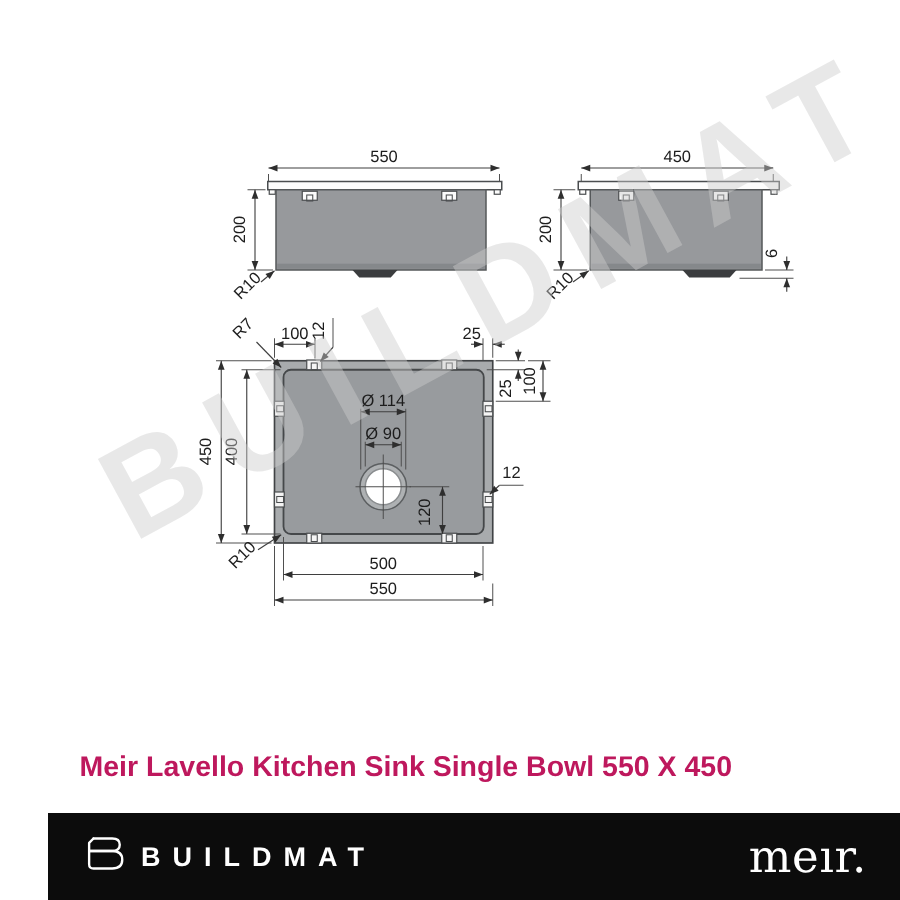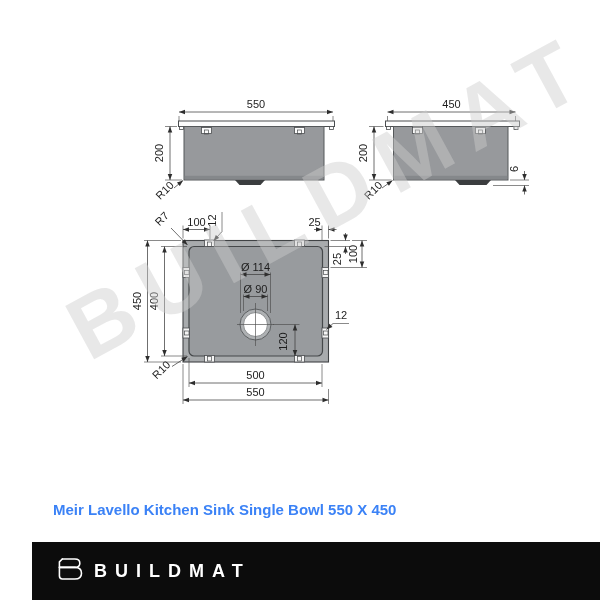--- a/index.html
+++ b/index.html
@@ -19,21 +19,21 @@
   svg .ext{stroke:#4a4a4a;stroke-width:.65;fill:none;}
   .watermark{
     position:absolute;left:298px;top:197px;
     transform:translate(-50%,-50%) rotate(-28.5deg);
     font-size:88px;font-weight:700;letter-spacing:16px;
     color:rgba(203,203,203,0.45);white-space:nowrap;
     pointer-events:none;z-index:5;
   }
   .product-title{
     position:absolute;left:21px;top:501px;
-    font-size:15px;font-weight:700;color:#3b82f6;z-index:6;
+    font-size:19px;font-weight:700;color:#be185d;z-index:6;
   }
   .footer{
     position:absolute;left:0;right:0;bottom:0;height:58px;
     background:#0c0c0c;display:flex;align-items:center;
     justify-content:space-between;padding:0 22px;box-sizing:border-box;z-index:7;
   }
   .brand-left{display:flex;align-items:center;gap:10px;}
   .brand-name{
     color:#ffffff;font-size:18px;font-weight:700;letter-spacing:8px;
   }
@@ -224,15 +224,16 @@
       <svg width="30" height="26" viewBox="0 0 36 30">
         <g fill="none" stroke="#ffffff" stroke-width="1.9" stroke-linejoin="round" stroke-linecap="round">
           <path d="M10 3 H25 Q31 3 31 8 Q31 13 25 13 H6.5"></path>
           <path d="M10 3 L6.5 6.5 V13"></path>
           <path d="M6.5 13 H25 Q33 13 33 20 Q33 27 25 27 H10 Q6.5 27 6.5 23.5 V13"></path>
         </g>
       </svg>
     </span>
     <span class="brand-name">BUILDMAT</span>
   </div>
+  <div class="partner-name">meır.</div>
 </div>
 
 </div>
 
 </body></html>

